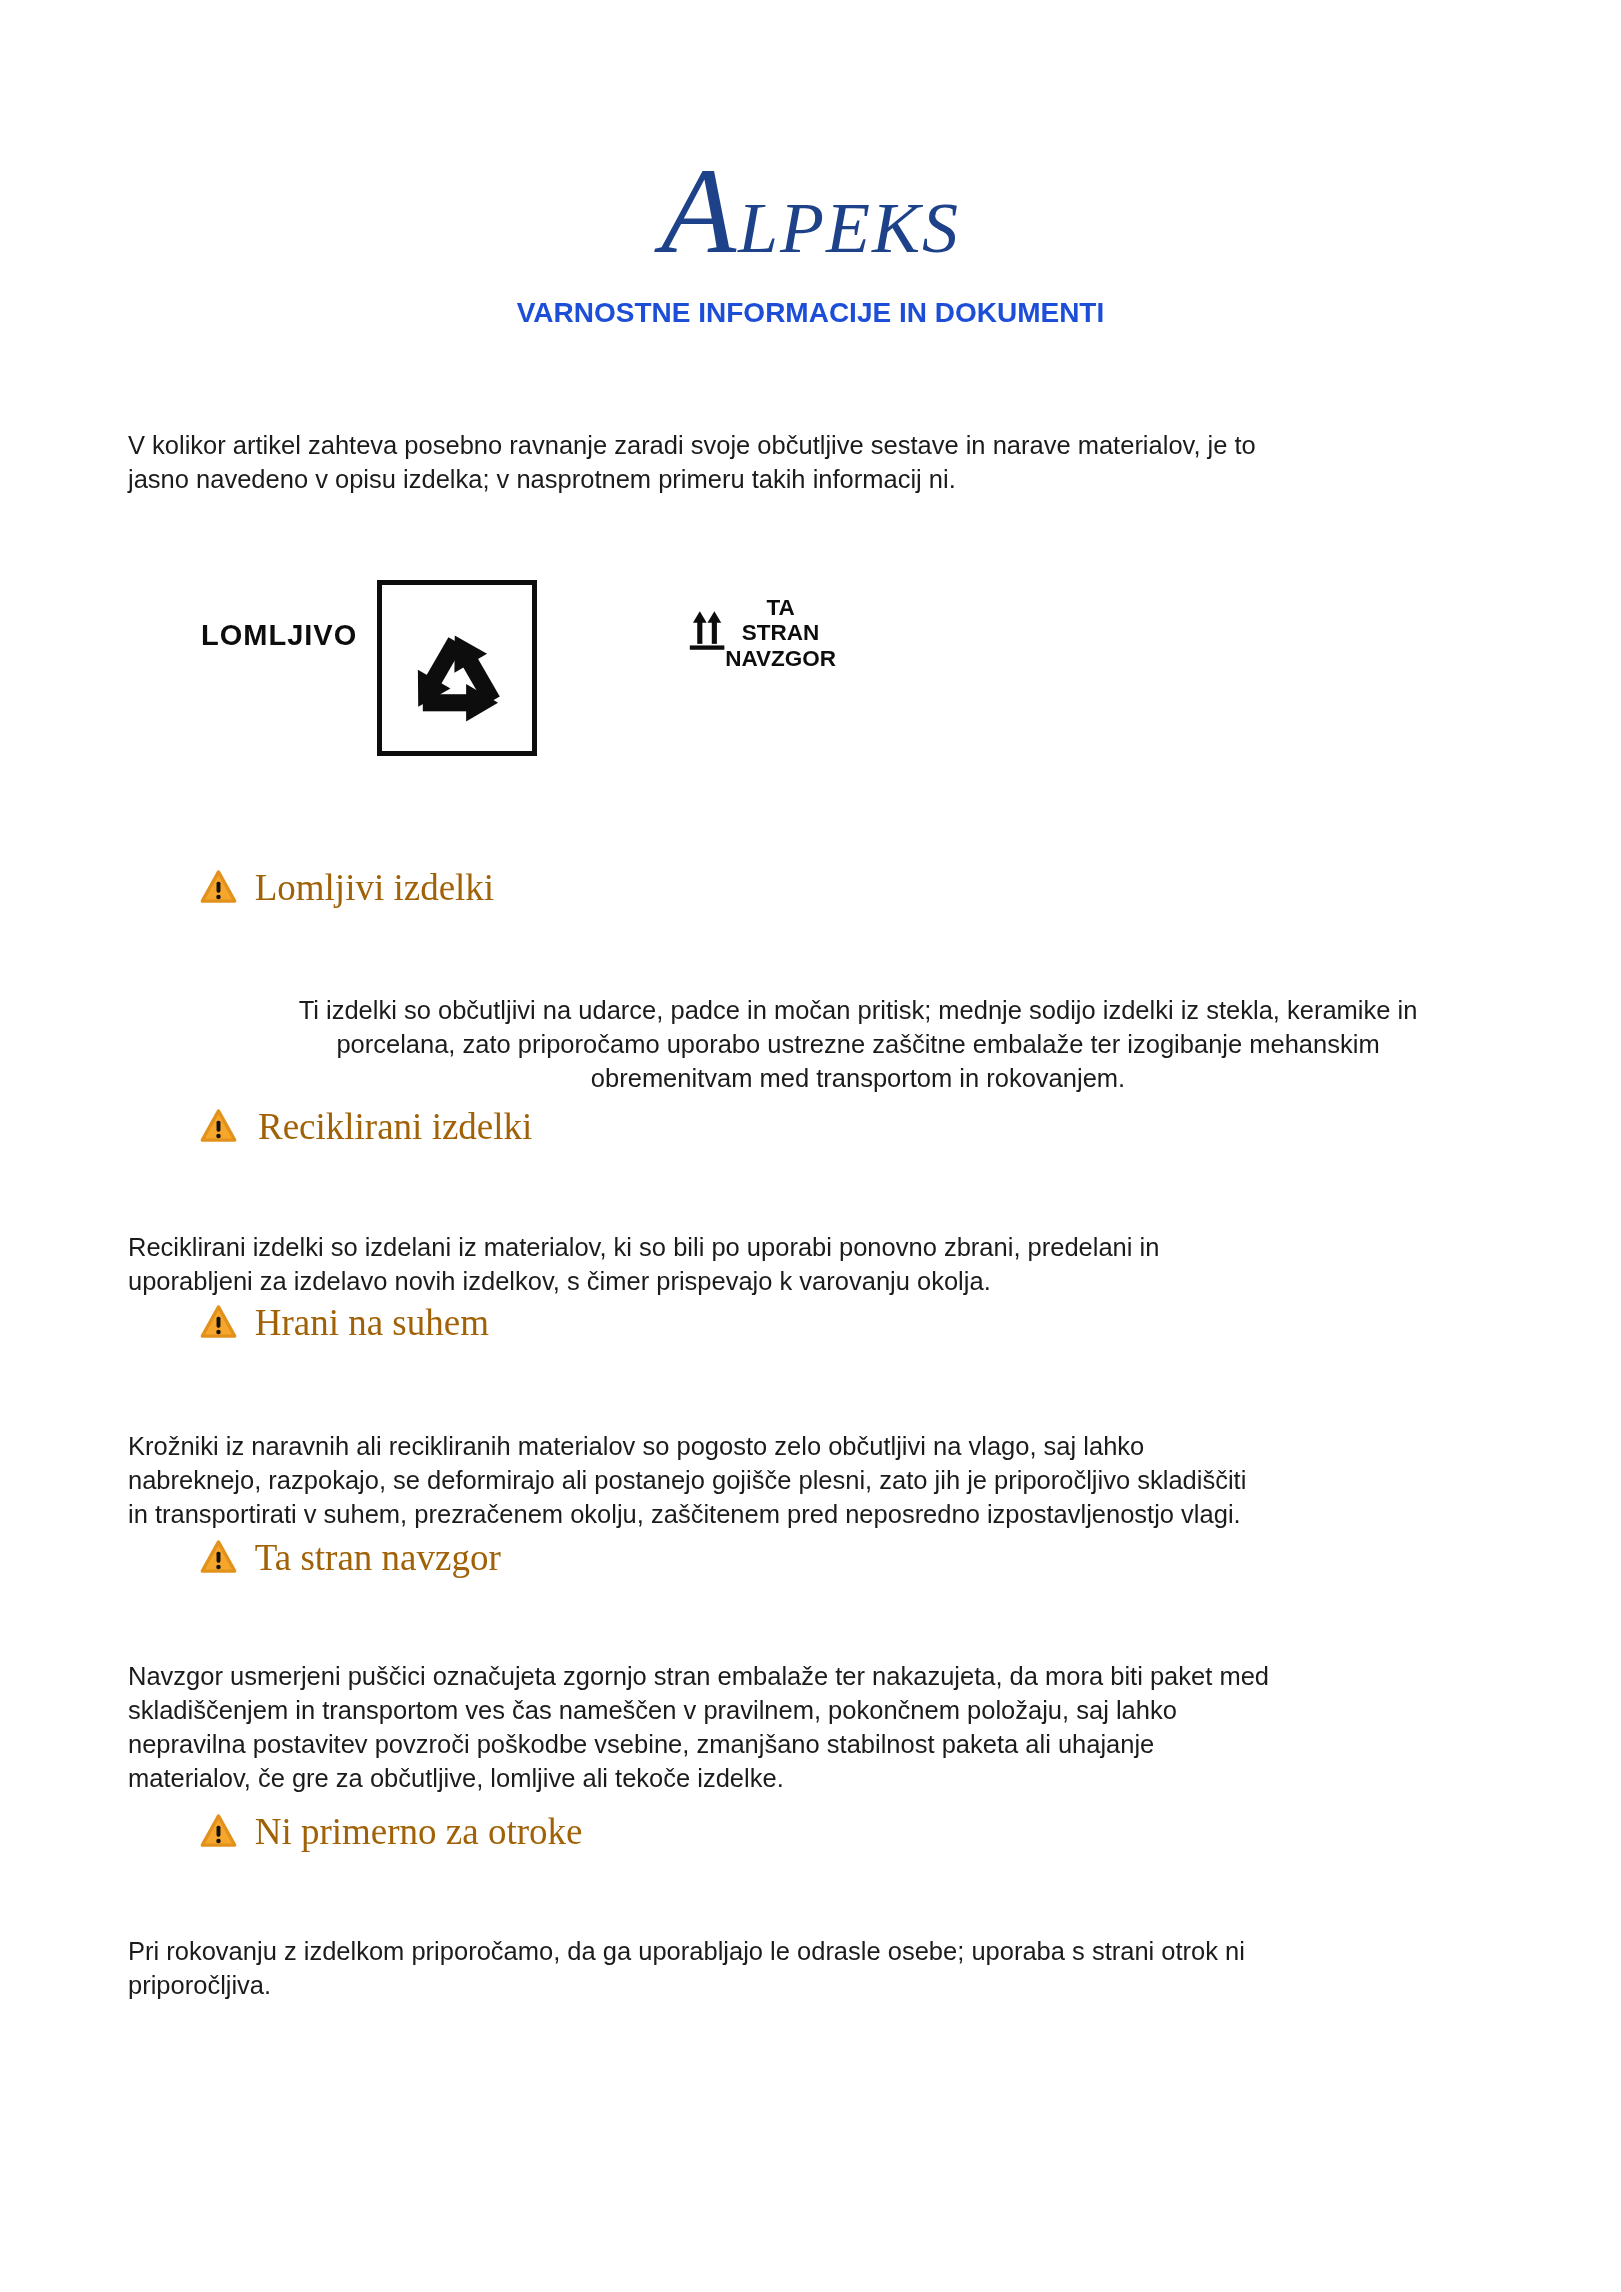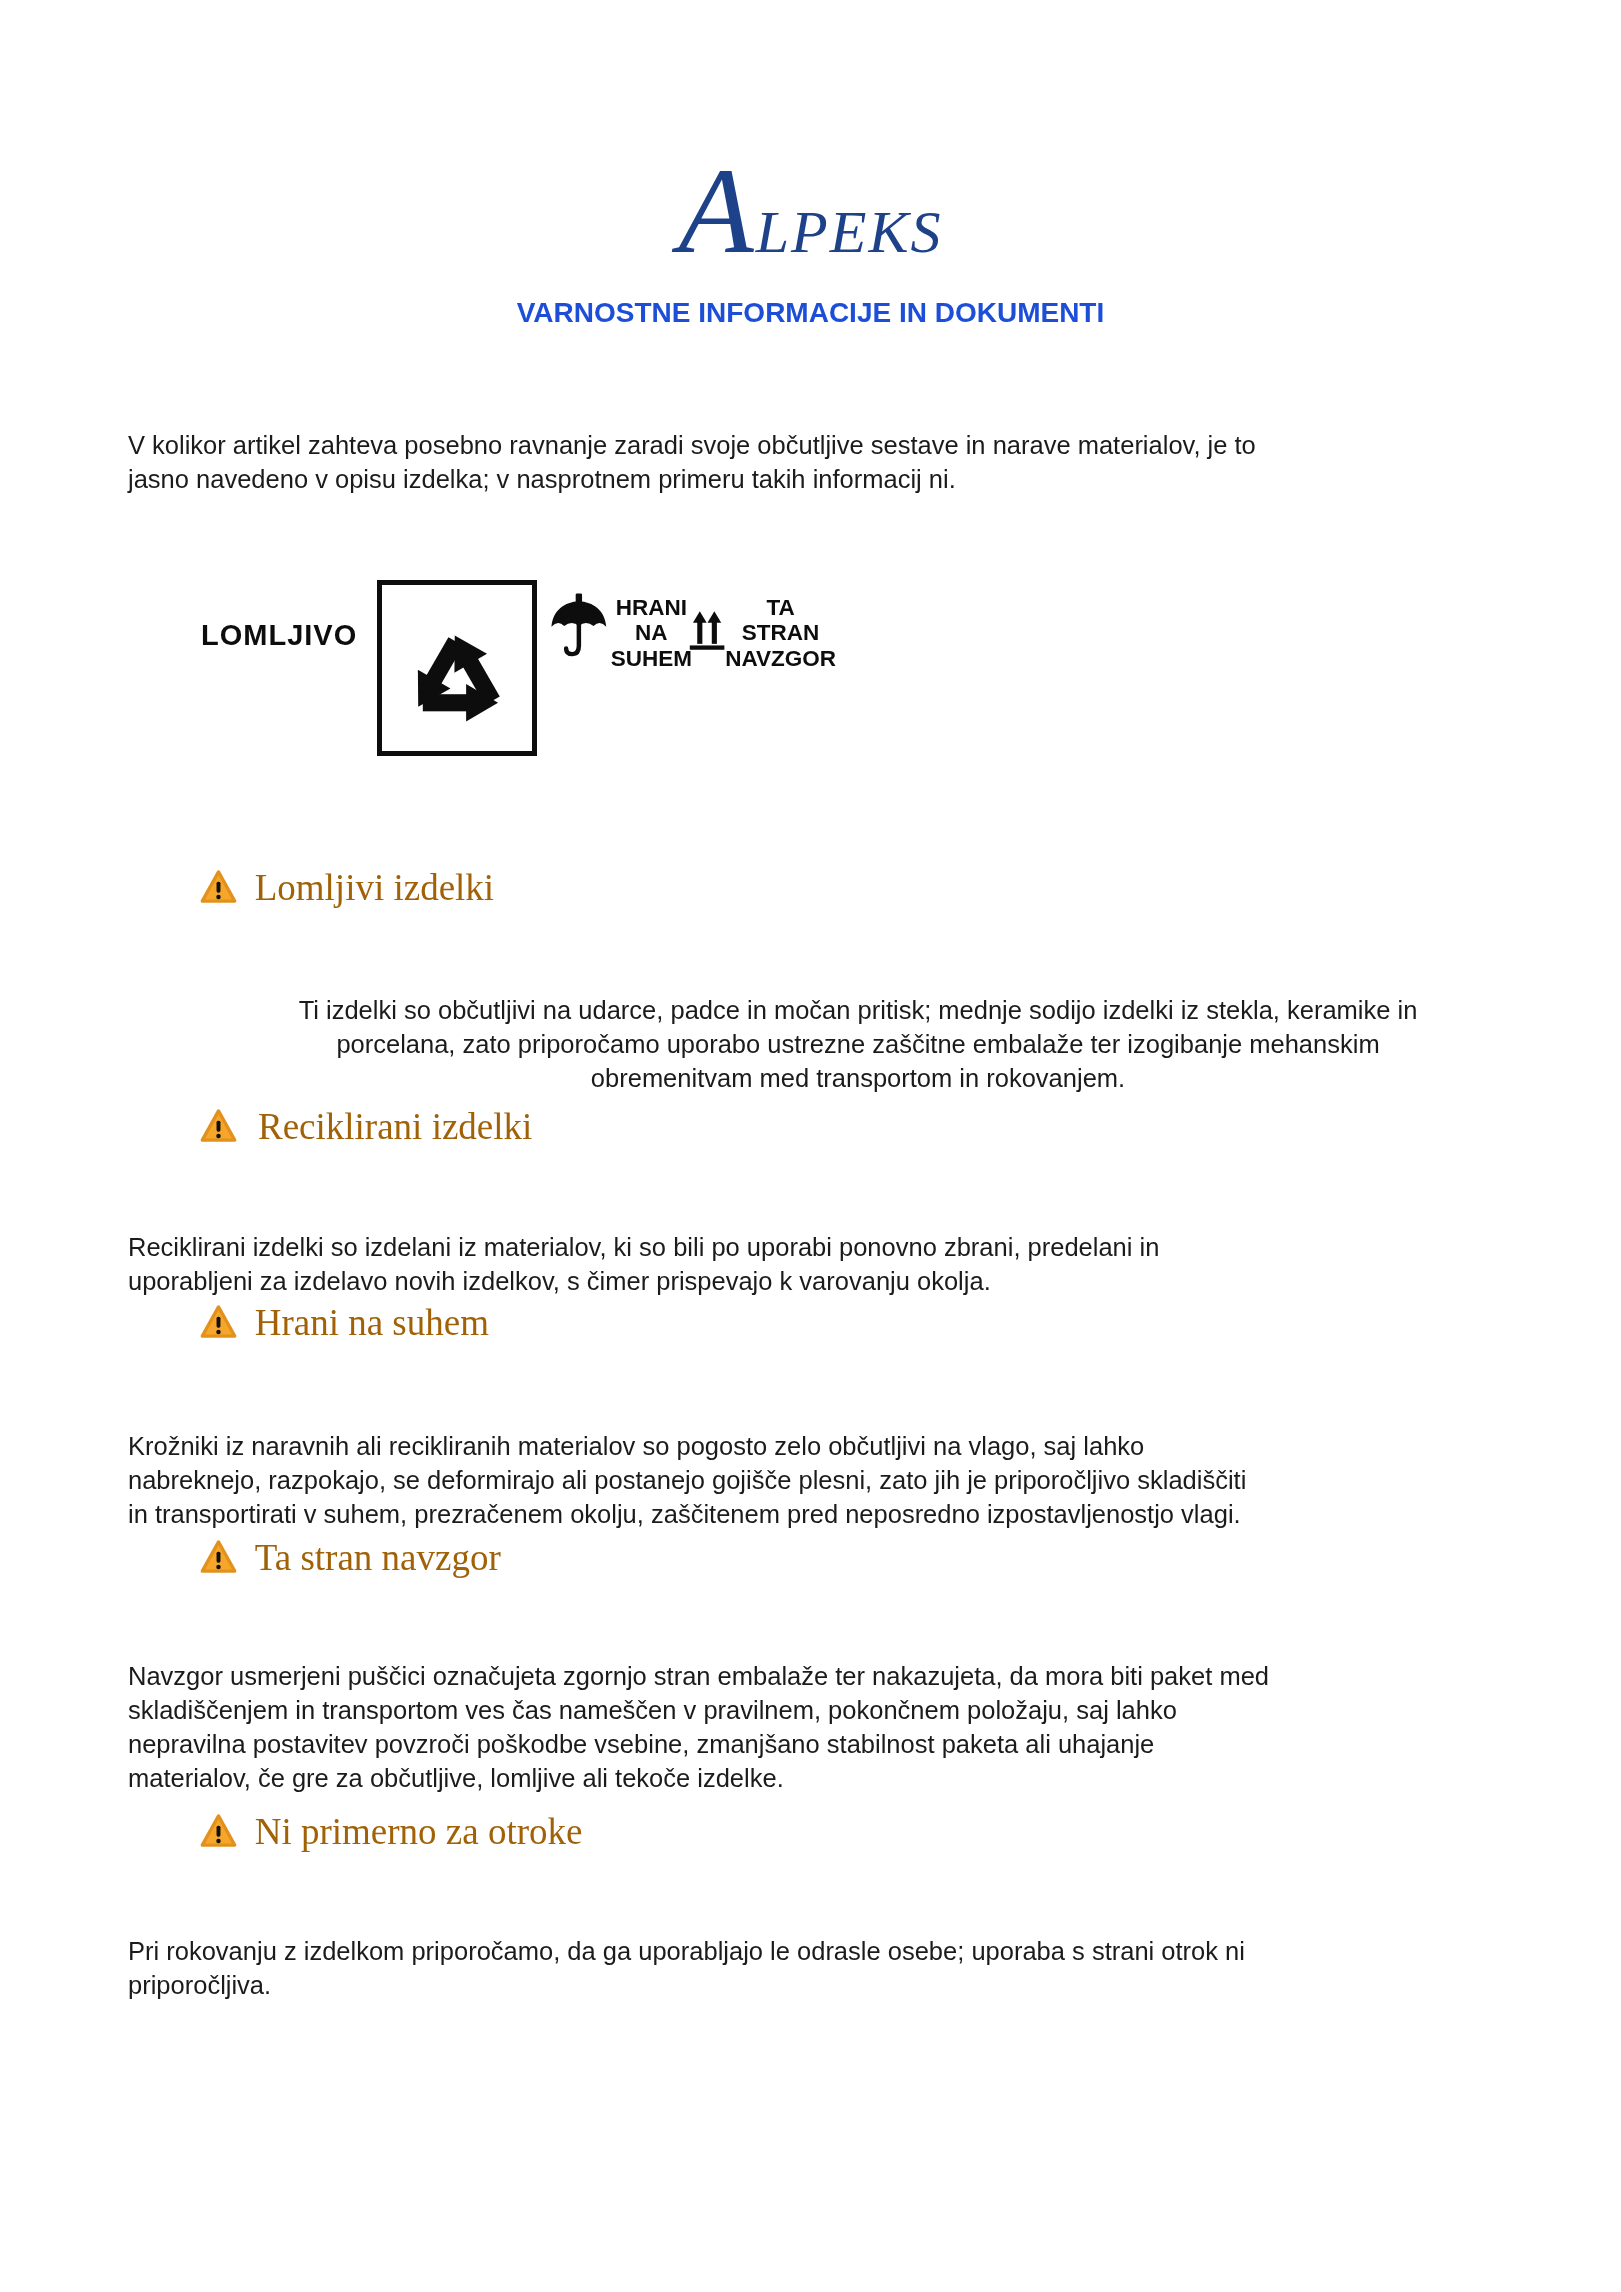--- a/index.html
+++ b/index.html
@@ -16,21 +16,21 @@
   .logo{
     position:absolute;top:147px;left:0;right:0;
     display:flex;justify-content:center;align-items:baseline;
     color:var(--logo_blue,#1e4289);
     font-family:"Liberation Serif", serif;
     font-style:italic;
     letter-spacing:2px;
     user-select:none;
   }
   .logo .cap{font-size:123px;line-height:127px;}
-  .logo .rest{font-size:60px;line-height:127px;}
+  .logo .rest{font-size:72px;line-height:127px;}
   
   .doc-title{
     position:absolute;top:297px;left:0;right:0;
     text-align:center;
     font-size:28px;font-weight:700;
     color:#1d4ed8;
   }
   
   .para{
     position:absolute;left:128px;width:1460px;
@@ -118,29 +118,20 @@
           <polygon points="58,64 58,97 86,80.5"></polygon>
         </g>
         <g transform="rotate(240 50 62)">
           <rect x="20" y="73" width="40" height="15"></rect>
           <polygon points="58,64 58,97 86,80.5"></polygon>
         </g>
       </g>
     </svg>
   </div>
 
-  <div class="sym sym-dry">
-    <svg width="90" height="98" viewBox="0 0 100 108">
-      <rect class="ink" x="45" y="0" width="10" height="16" rx="2"></rect>
-      <path class="ink" d="M7,52 C9,26 28,13 50,12 C72,13 91,26 93,52 Q83,41 73,51 Q61,41 50,51 Q39,41 27,51 Q17,41 7,52 Z"></path>
-      <path class="pole" d="M50,14 L50,82 Q50,95 40,95 Q30,95 30,86"></path>
-    </svg>
-    <div class="sym-label">HRANI NA
-SUHEM</div>
-  </div>
 
   <div class="sym sym-up">
     <svg width="86" height="95" viewBox="0 0 92 100">
       <rect class="ink" x="2" y="88" width="88" height="11"></rect>
       <rect class="ink" x="21" y="26" width="13" height="58"></rect>
       <polygon class="ink" points="27.5,1 10,30 45,30"></polygon>
       <rect class="ink" x="58" y="26" width="13" height="58"></rect>
       <polygon class="ink" points="64.5,1 47,30 82,30"></polygon>
     </svg>
     <div class="sym-label">TA STRAN

